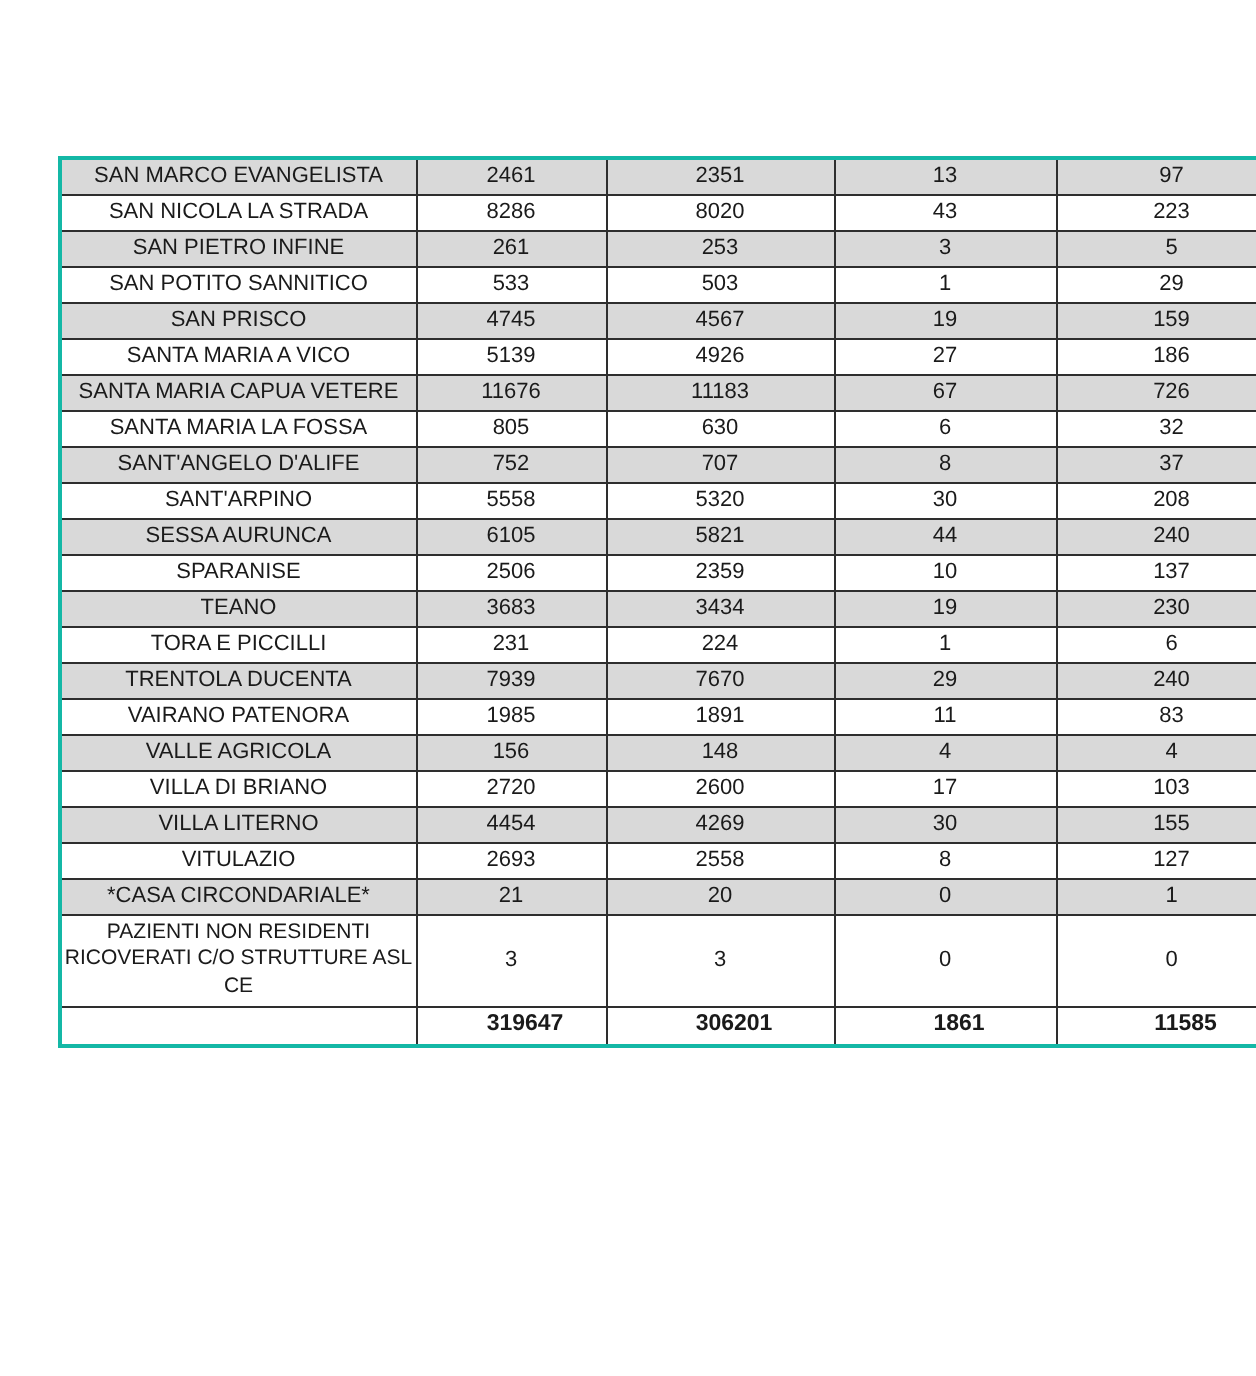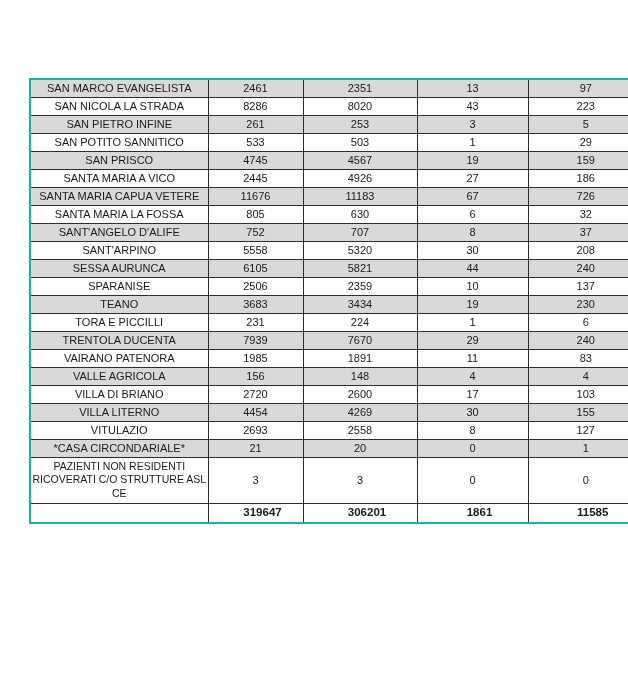--- a/index.html
+++ b/index.html
@@ -102,21 +102,21 @@
   </tr>
         <tr>
     <td class="cell-name">SAN PRISCO</td>
     <td class="cell-val">4745</td>
     <td class="cell-val">4567</td>
     <td class="cell-val">19</td>
     <td class="cell-val">159</td>
   </tr>
         <tr>
     <td class="cell-name">SANTA MARIA A VICO</td>
-    <td class="cell-val">2445</td>
+    <td class="cell-val">5139</td>
     <td class="cell-val">4926</td>
     <td class="cell-val">27</td>
     <td class="cell-val">186</td>
   </tr>
         <tr>
     <td class="cell-name">SANTA MARIA CAPUA VETERE</td>
     <td class="cell-val">11676</td>
     <td class="cell-val">11183</td>
     <td class="cell-val">67</td>
     <td class="cell-val">726</td>

